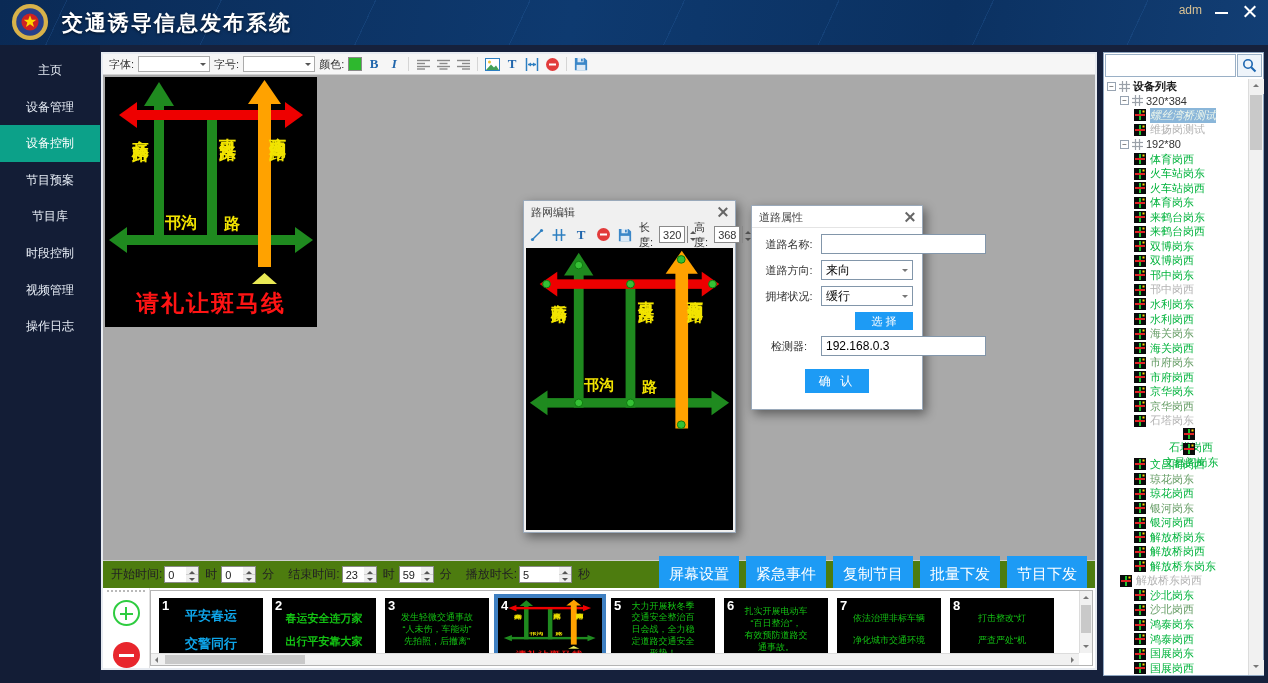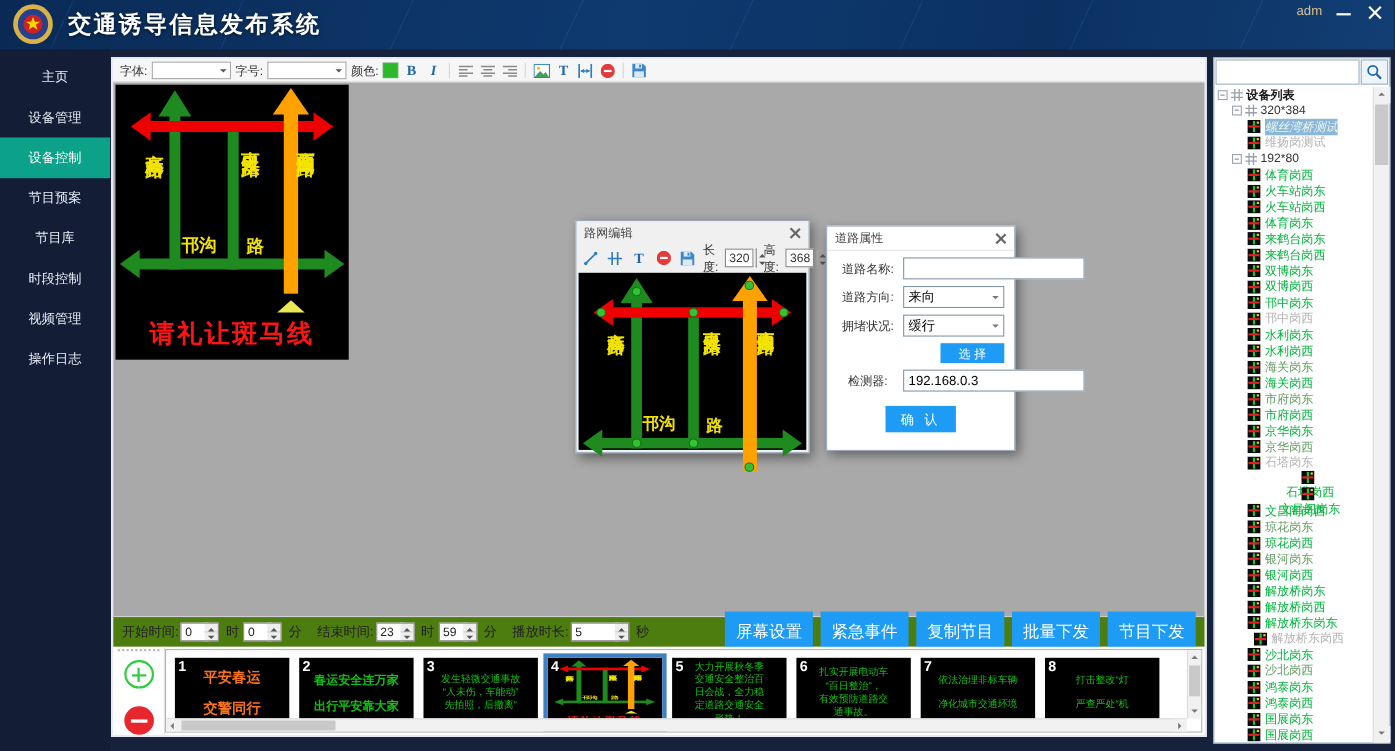--- a/index.html
+++ b/index.html
@@ -50,21 +50,21 @@
   .sign-msg{position:absolute;left:0;right:0;top:211px;text-align:center;color:#ff1414;
     font-size:23px;font-weight:bold;letter-spacing:2px;white-space:nowrap;}
 
   
   .dlg{position:absolute;background:#f0f0f0;border:1px solid #9aa9ba;box-shadow:3px 4px 10px rgba(0,0,0,.45);}
   .dlg-title{height:22px;line-height:22px;padding-left:7px;font-size:11px;color:#444;position:relative;cursor:move;}
   .dlg-x{position:absolute;right:7px;top:5px;width:11px;height:11px;cursor:pointer;}
   .dlg-x i{position:absolute;left:5px;top:0;width:1.5px;height:12px;background:#666;}
   .dlg-x i:first-child{transform:rotate(45deg);} .dlg-x i:last-child{transform:rotate(-45deg);}
 
-  .rn{left:420px;top:125px;width:213px;height:212px;}
+  .rn{left:420px;top:125px;width:213px;height:333px;}
   .rn-toolbar{height:23px;display:flex;align-items:center;gap:6px;padding:0 5px;font-size:11px;color:#333;}
   .rn-canvas{position:absolute;left:2px;top:47px;right:2px;bottom:2px;background:#000;}
   .rn-canvas .road-label{font-size:16px;} .rn-canvas .road-label-h{font-size:15px;}
   .numbox{min-width:26px;height:17px;border:1px solid #8a8a8a;background:#fff;display:inline-flex;
     align-items:center;padding:0 3px;font-size:11px;}
   .spin{width:13px;height:17px;border:1px solid #8a8a8a;border-left:none;display:inline-flex;
     flex-direction:column;background:#eee;cursor:pointer;margin-left:-4px;}
   .spin b{flex:1;position:relative;border-bottom:1px solid #cfcfcf;}
   .spin b:last-child{border-bottom:none;}
   .spin b::after{content:"";position:absolute;left:3px;border:3px solid transparent;}
@@ -466,21 +466,21 @@
     </div>
 
     <div class="thumbs">
       <div class="thumb-tools">
         <span class="grip"></span>
         <span class="round-btn plus"></span>
         <span class="round-btn minus"></span>
       </div>
       <div class="thumb-strip">
         <div class="thumb">
-            <div class="thumb-lines large" style="color: #f97316;">
+            <div class="thumb-lines large" style="color: #0ea5e9;">
               <div class="tl">平安春运</div>
               <div class="tl">交警同行</div>
             </div>
             <span class="thumb-no">1</span>
           </div>
           <div class="thumb">
             <div class="thumb-lines medium" style="color: rgb(19, 193, 19);">
               <div class="tl">春运安全连万家</div>
               <div class="tl">出行平安靠大家</div>
             </div>
@@ -887,21 +887,21 @@
         </div>
         <div class="t-row" style="padding-left: 30px;">
           <svg class="dev-icon" width="12" height="12" viewBox="0 0 12 12">
             <rect width="12" height="12" fill="#0a0a0a"></rect>
             <rect x="5" y="1" width="2" height="10" fill="#1ec42e"></rect>
             <rect x="1" y="5" width="10" height="2" fill="#e02222"></rect>
             <rect x="8.5" y="1.5" width="2" height="2" fill="#ffd400"></rect>
           </svg>
           <span class="t-label online">解放桥东岗东</span>
         </div>
-        <div class="t-row" style="padding-left: 36px;">
+        <div class="t-row" style="padding-left: 16px;">
           <svg class="dev-icon" width="12" height="12" viewBox="0 0 12 12">
             <rect width="12" height="12" fill="#0a0a0a"></rect>
             <rect x="5" y="1" width="2" height="10" fill="#1ec42e"></rect>
             <rect x="1" y="5" width="10" height="2" fill="#e02222"></rect>
             <rect x="8.5" y="1.5" width="2" height="2" fill="#ffd400"></rect>
           </svg>
           <span class="t-label offline">解放桥东岗西</span>
         </div>
         <div class="t-row" style="padding-left: 30px;">
           <svg class="dev-icon" width="12" height="12" viewBox="0 0 12 12">

